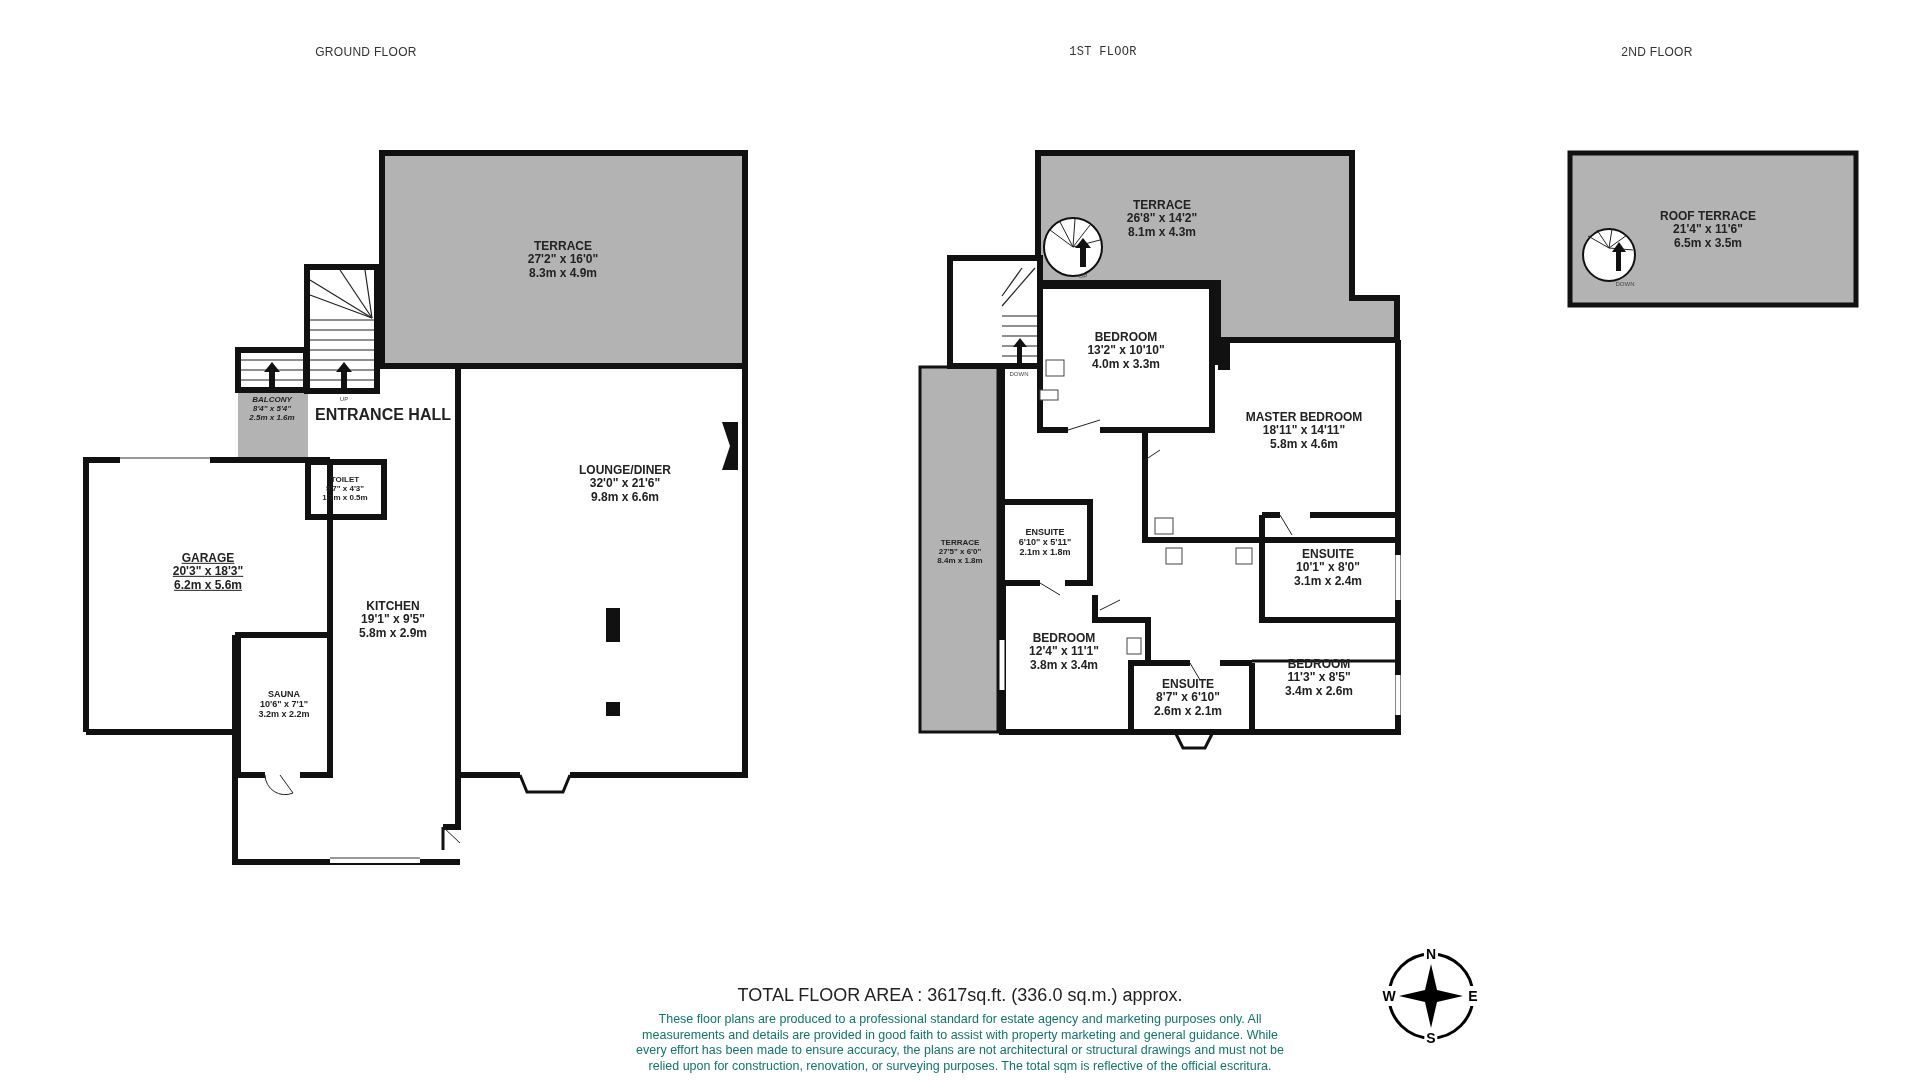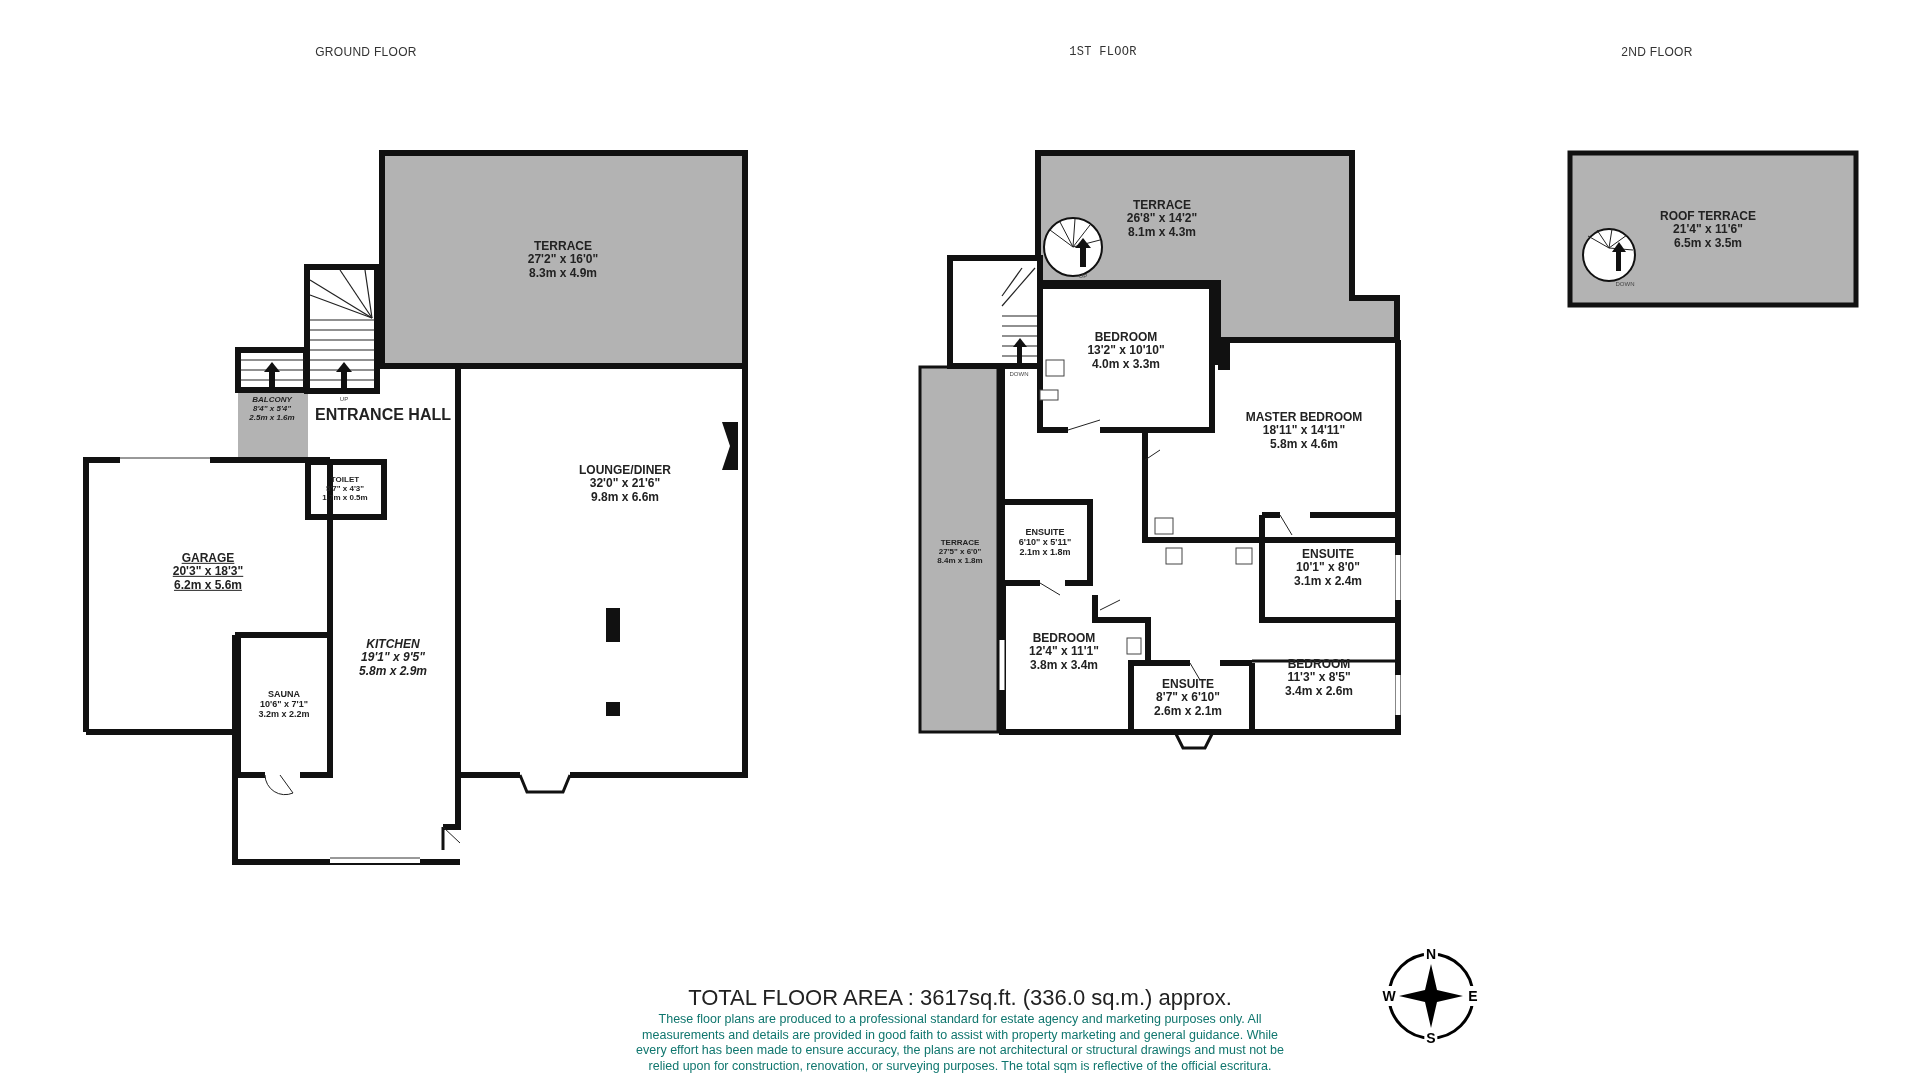--- a/index.html
+++ b/index.html
@@ -8,21 +8,21 @@
   svg.plan { position:absolute; left:0; top:0; }
   .room-label { position:absolute; text-align:center; transform:translate(-50%,-50%); font-weight:bold; color:#222; line-height:1.12; white-space:nowrap; }
   .room-label .name { display:block; }
   .room-label .dim { display:block; }
   .lg { font-size:16px; }
   .md { font-size:12px; }
   .sm { font-size:9px; }
   .xs { font-size:8px; }
   .up-label { position:absolute; font-size:6px; color:#444; transform:translateX(-50%); }
   .footer { position:absolute; left:50%; transform:translateX(-50%); text-align:center; }
-  .total-area { top:985px; font-size:22px; color:#222; white-space:nowrap; }
+  .total-area { top:985px; font-size:18px; color:#222; white-space:nowrap; }
   .disclaimer { top:1012px; width:660px; font-size:12.5px; line-height:15.5px; color:#0f766e; }
   .compass { position:absolute; left:1383px; top:948px; width:96px; height:96px; }
   .compass-letter { position:absolute; font-weight:bold; font-size:14px; color:#000; transform:translate(-50%,-50%); }
 </style>
 </head>
 <body>
 
 <div class="floor-title" style="left:366px; top:45px;">GROUND FLOOR</div>
 <div class="floor-title" style="left:1103px; top:45px;font-family:Liberation Mono, monospace;">1ST FLOOR</div>
 <div class="floor-title" style="left:1657px; top:45px;">2ND FLOOR</div>
@@ -217,21 +217,21 @@
 <div class="room-label xs" style="left:345px; top:489px;">
   <span class="name">TOILET</span>
   <span class="dim">5'7"  x 4'3"</span>
   <span class="dim">1.7m  x 0.5m</span>
 </div>
 <div class="room-label md" style="left:208px; top:572px;text-decoration:underline;">
   <span class="name">GARAGE</span>
   <span class="dim">20'3"  x 18'3"</span>
   <span class="dim">6.2m  x 5.6m</span>
 </div>
-<div class="room-label md" style="left:393px; top:658px;font-style:italic;">
+<div class="room-label md" style="left:393px; top:620px;">
   <span class="name">KITCHEN</span>
   <span class="dim">19'1"  x 9'5"</span>
   <span class="dim">5.8m  x 2.9m</span>
 </div>
 <div class="room-label sm" style="left:284px; top:704px;">
   <span class="name">SAUNA</span>
   <span class="dim">10'6"  x 7'1"</span>
   <span class="dim">3.2m  x 2.2m</span>
 </div>
 <div class="room-label md" style="left:601px; top:484px;margin-left:24px;">

